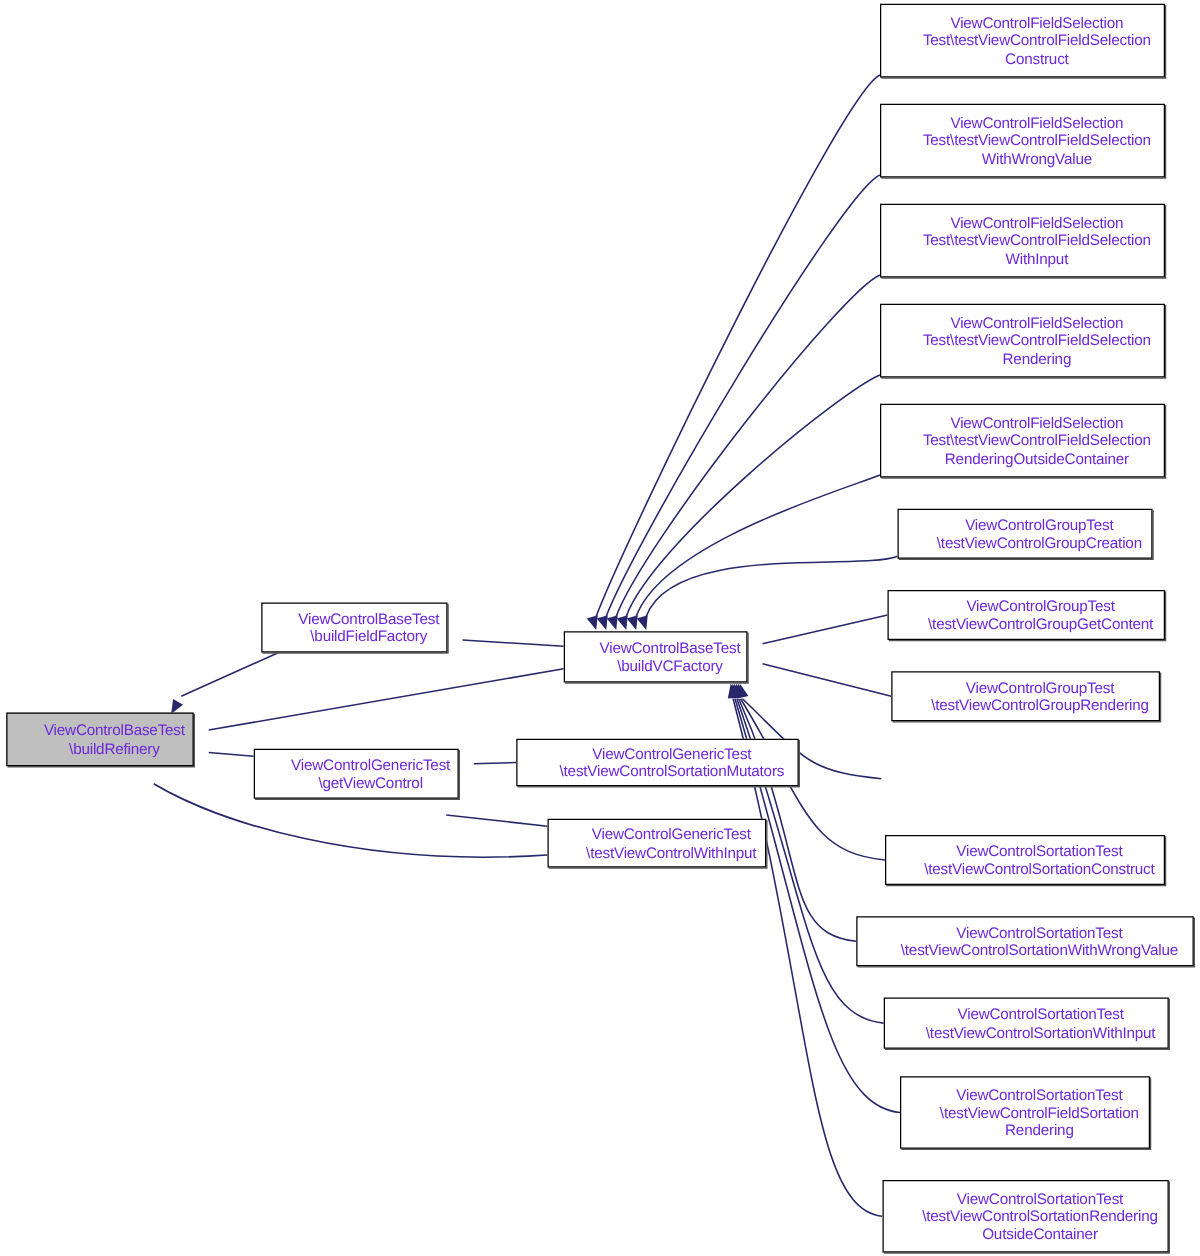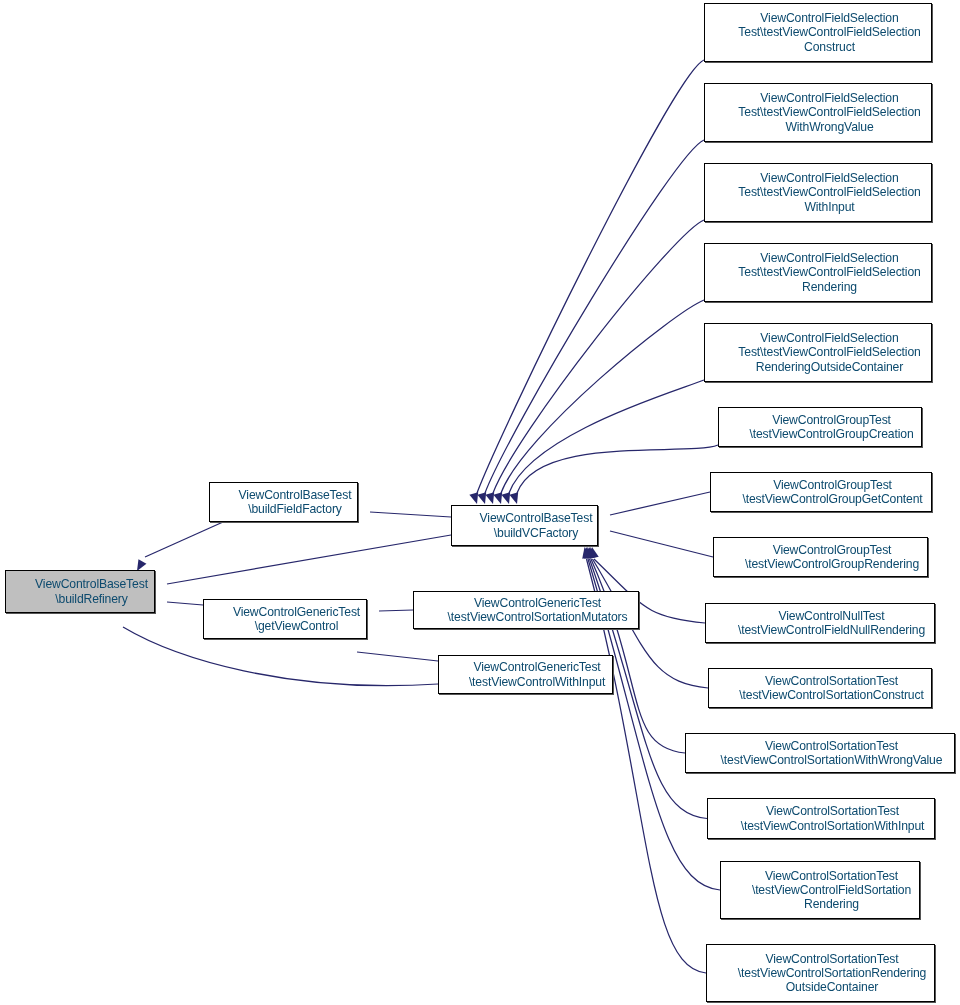--- a/index.html
+++ b/index.html
@@ -32,21 +32,21 @@
   }
   .node {
     position: absolute;
     box-sizing: border-box;
     border: 1px solid #000000;
     background: #ffffff;
     display: flex;
     align-items: center;
     justify-content: center;
     text-align: center;
-    color: #0c4a6e;
+    color: #6d28d9;
     font-size: 12.2px;
     line-height: 14.2px;
     letter-spacing: -0.15px;
     white-space: pre-line;
     box-shadow: 1px 1px 0 0 #555555;
     padding-left: 23px;
   }
   .node.highlight {
     background: #bfbfbf;
   }
@@ -132,22 +132,20 @@
 Rendering</span></div>
       <div class="node" style="left: 704px; top: 323px; width: 228px; height: 59px;"><span class="node-label">ViewControlFieldSelection
 Test\testViewControlFieldSelection
 RenderingOutsideContainer</span></div>
       <div class="node" style="left: 718px; top: 407px; width: 204px; height: 40px;"><span class="node-label">ViewControlGroupTest
 \testViewControlGroupCreation</span></div>
       <div class="node" style="left: 710px; top: 472px; width: 222px; height: 40px;"><span class="node-label">ViewControlGroupTest
 \testViewControlGroupGetContent</span></div>
       <div class="node" style="left: 713px; top: 537px; width: 215px; height: 40px;"><span class="node-label">ViewControlGroupTest
 \testViewControlGroupRendering</span></div>
-      <div class="node" style="left: 705px; top: 603px; width: 230px; height: 40px;"><span class="node-label">ViewControlNullTest
-\testViewControlFieldNullRendering</span></div>
       <div class="node" style="left: 708px; top: 668px; width: 224px; height: 40px;"><span class="node-label">ViewControlSortationTest
 \testViewControlSortationConstruct</span></div>
       <div class="node" style="left: 685px; top: 733px; width: 270px; height: 40px;"><span class="node-label">ViewControlSortationTest
 \testViewControlSortationWithWrongValue</span></div>
       <div class="node" style="left: 707px; top: 798px; width: 228px; height: 41px;"><span class="node-label">ViewControlSortationTest
 \testViewControlSortationWithInput</span></div>
       <div class="node" style="left: 720px; top: 861px; width: 200px; height: 58px;"><span class="node-label">ViewControlSortationTest
 \testViewControlFieldSortation
 Rendering</span></div>
       <div class="node" style="left: 706px; top: 944px; width: 229px; height: 58px;"><span class="node-label">ViewControlSortationTest

